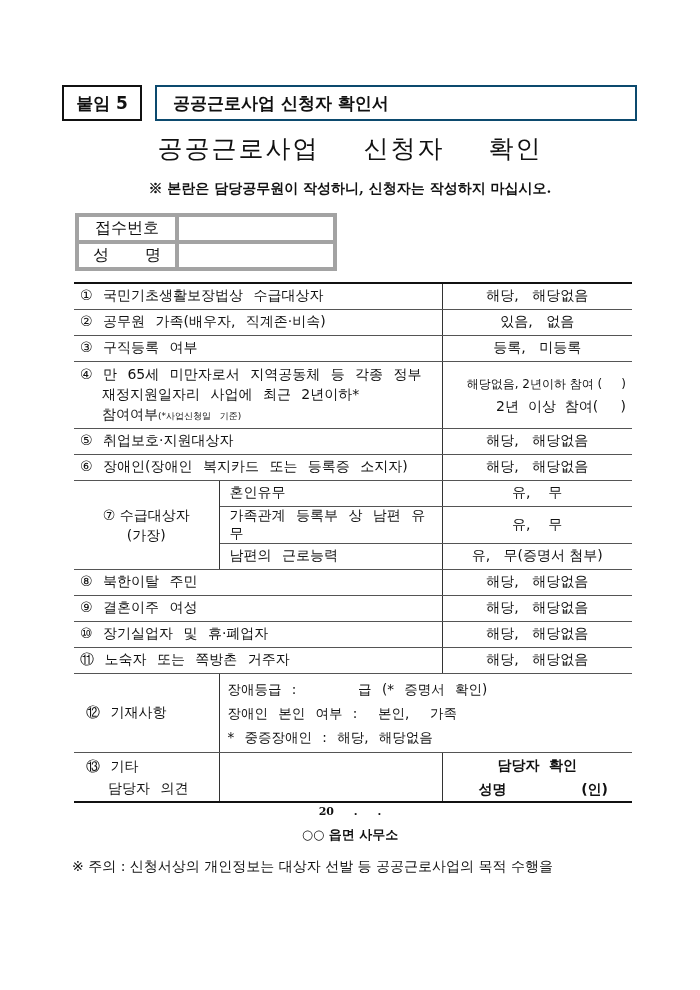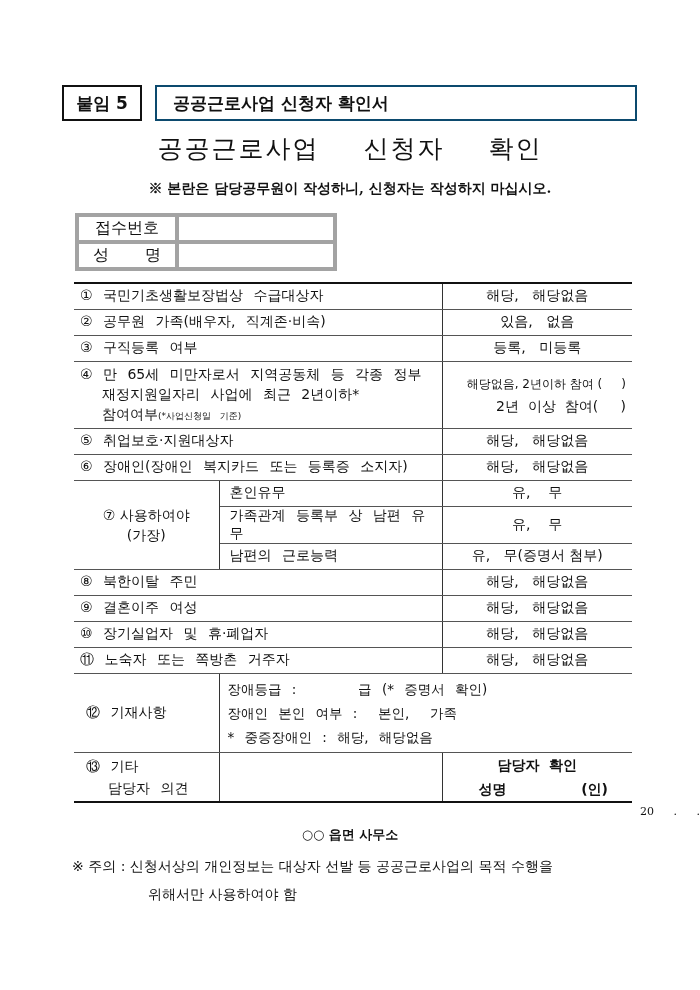--- a/index.html
+++ b/index.html
@@ -54,22 +54,22 @@
   .main-table td.grp { text-align: center; line-height: 20px; width: 110px; }
   .main-table td.r12-lbl { padding-left: 12px; }
   .main-table td.r12-body { line-height: 24px; padding: 3px 8px; font-size: 13.5px; }
   .main-table td.r13-lbl { line-height: 22px; padding-left: 12px; height: 50px; }
   .main-table td.r13-sign { text-align: center; font-weight: bold; line-height: 24px; font-size: 14px; }
   .sign-line2 { display: flex; justify-content: space-between; padding: 0 18px 0 30px; }
 
   .ws { word-spacing: 6px; }
 
   .date {
-    position: absolute; left: 0; top: 805px; width: 700px; text-align: right;
-    font-family: "DejaVu Serif", serif; font-size: 11px; font-weight: normal;
+    position: absolute; left: 0; top: 805px; width: 700px; text-align: center;
+    font-family: "DejaVu Serif", serif; font-size: 11px; font-weight: bold;
   }
   .date .dot { margin-left: 16px; }
   .office {
     position: absolute; left: 0; top: 826px; width: 700px; text-align: center;
     font-family: "DejaVu Serif", serif; font-size: 13px; font-weight: bold;
   }
   .caution {
     position: absolute; left: 72px; top: 852px; width: 580px;
     font-size: 14px; line-height: 28px;
   }
@@ -163,21 +163,21 @@
       <span>⑥</span>
       <span>장애인(장애인 복지카드 또는 등록증 소지자)</span>
     </td>
     <td class="ans" style="white-space:pre;">해당,   해당없음</td>
   </tr>
 
   <tr>
     <td rowspan="3" class="grp sep-r">
       <div>
         <span>⑦</span>
-        <span>사용하여야</span>
+        <span>수급대상자</span>
       </div>
       <div>(가장)</div>
     </td>
     <td class="sub sep-r ws">혼인유무</td>
     <td class="ans" style="white-space:pre;">유,    무</td>
   </tr>
   <tr>
     <td class="sub sep-r ws">가족관계 등록부 상 남편 유무</td>
     <td class="ans" style="white-space:pre;">유,    무</td>
   </tr>
@@ -249,14 +249,13 @@
 
 <div class="date">
   <span>20</span>
   <span class="dot">.</span>
   <span class="dot">.</span>
 </div>
 <div class="office">○○ 읍면 사무소</div>
 
 <div class="caution">
   <div>※ 주의 : 신청서상의 개인정보는 대상자 선발 등 공공근로사업의 목적 수행을</div>
-  <div class="line2">위해서만 사용하여야 함</div>
 </div>
 
 </body></html>

